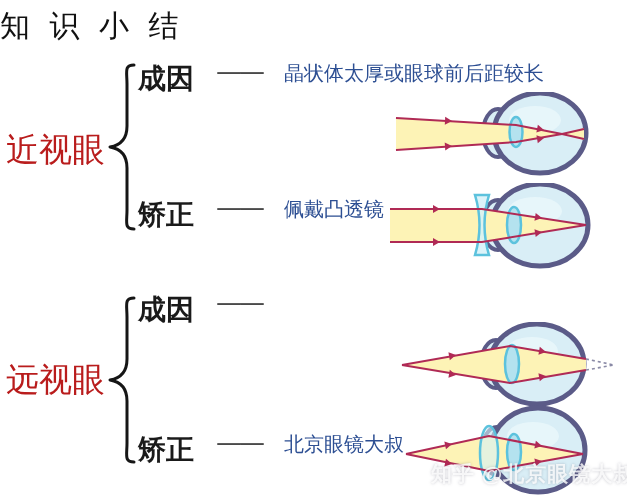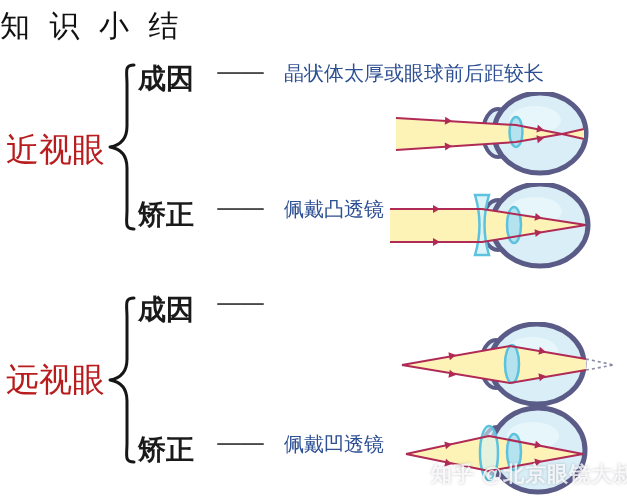--- a/index.html
+++ b/index.html
@@ -112,21 +112,21 @@
   </svg>
 
   <div class="branch-row" style="left:138px;top:291px;">
     <span class="branch-label">成因</span>
     <span class="dash">——</span>
   </div>
 
   <div class="branch-row" style="left:138px;top:431px;">
     <span class="branch-label">矫正</span>
     <span class="dash">——</span>
-    <span class="branch-text">佩戴凹透镜</span>
+    <span class="branch-text">北京眼镜大叔</span>
   </div>
 
   <svg class="diagram" style="left:390px;top:322px;" width="237" height="88" viewBox="0 0 237 88">
     <ellipse cx="106" cy="42" rx="15" ry="24" fill="#d9eef6" stroke="#5b5b88" stroke-width="4"></ellipse>
     <ellipse cx="147" cy="42" rx="47" ry="40" fill="#d9eef6" stroke="#5b5b88" stroke-width="5"></ellipse>
     <ellipse cx="142" cy="29" rx="26" ry="14" fill="#eaf7fb" opacity="0.8"></ellipse>
 
     <polygon points="12,43 120,24 196,37 196,48 120,61" fill="#fdf3b6"></polygon>
 
     <ellipse cx="122" cy="42" rx="7" ry="19" fill="#b4e2ef" stroke="#5cc2dd" stroke-width="2.5"></ellipse>

